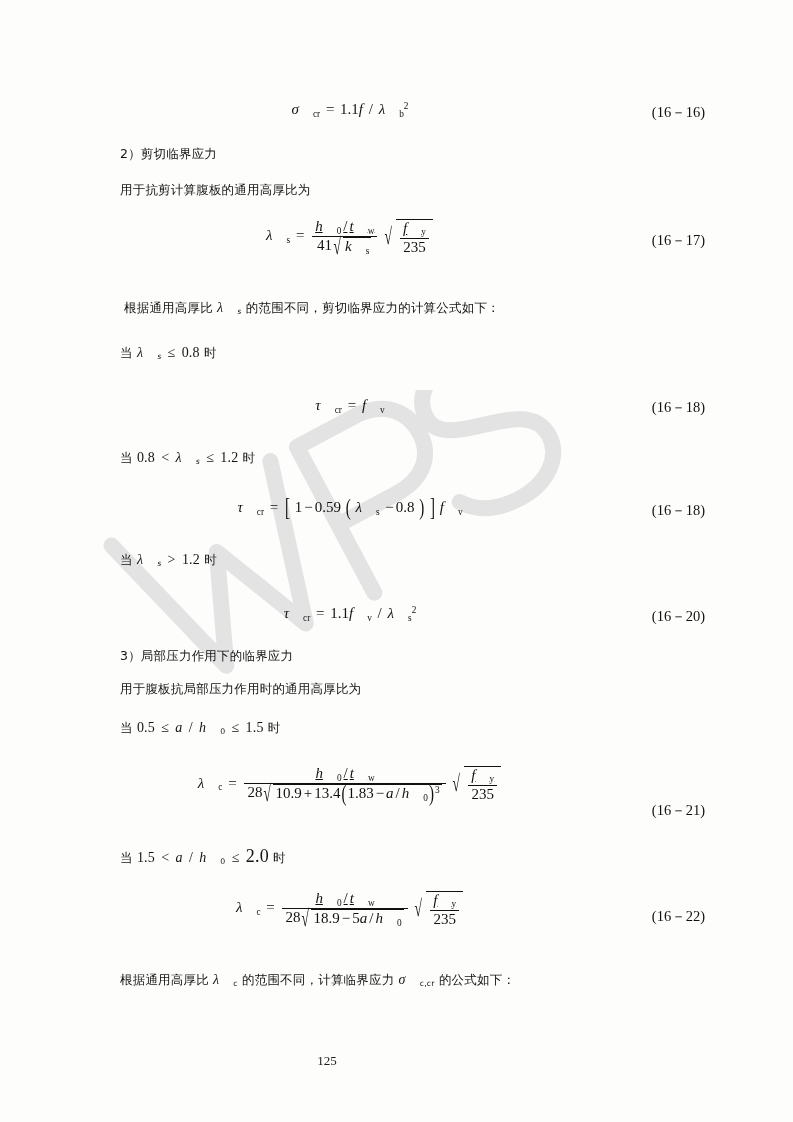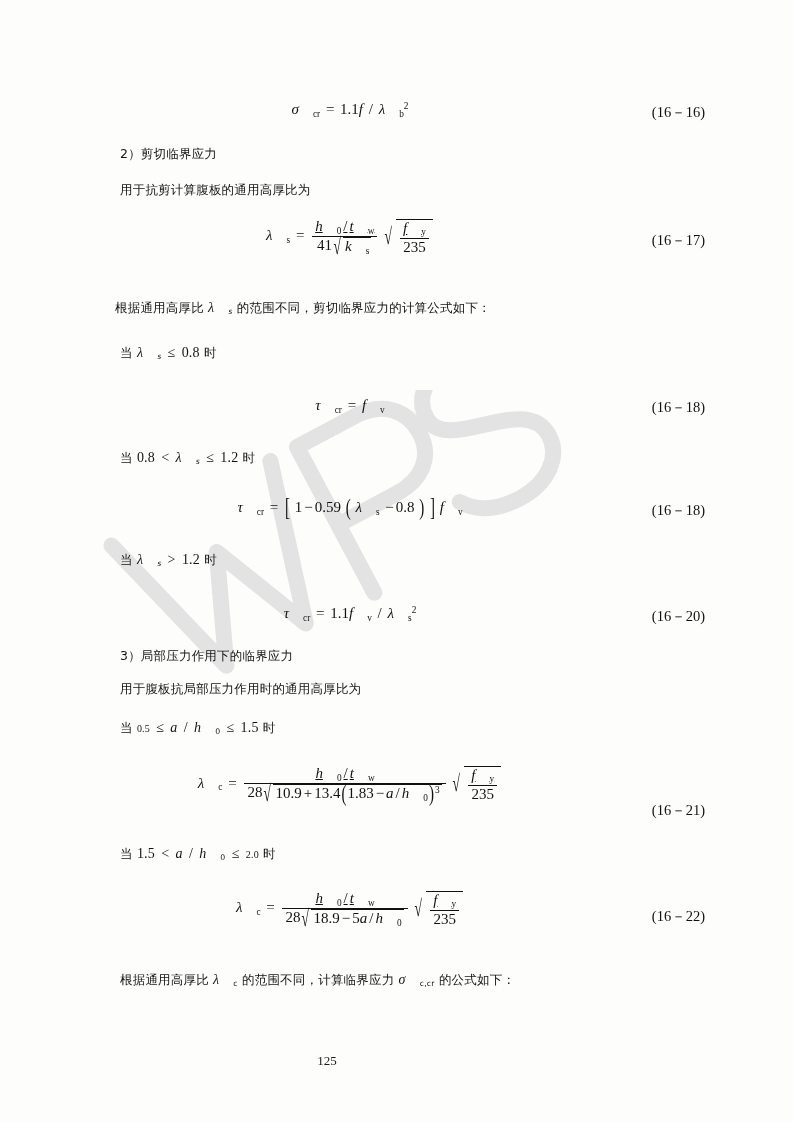--- a/index.html
+++ b/index.html
@@ -172,21 +172,21 @@
             <span class="frac">
               <span class="num"><span class="mi">f</span><sub class="s">y</sub></span>
               <span class="den"><span class="mn">235</span></span>
             </span>
           </span>
         </span>
       </span>
     </div>
     <div class="eq-num" style="top:231px;">(16－17)</div>
 
-    <div class="para" style="left:115px; top:300px;text-align:right;">
+    <div class="para" style="left:124px; top:300px;text-align:right;">
       <span>根据通用高厚比</span>
       <span class="mi" style="font-family:'Liberation Serif',serif; font-size:14px;">λ</span><sub class="s" style="font-style:italic;">s</sub>
       <span>的范围不同，剪切临界应力的计算公式如下：</span>
     </div>
 
     <div class="para" style="left:120px; top:345px;">
       <span>当</span>
       <span class="mi" style="font-family:'Liberation Serif',serif; font-size:14px;">λ</span><sub class="s" style="font-style:italic;">s</sub>
       <span class="mo" style="font-size:14px;">≤</span>
       <span class="mn" style="font-size:14px;">0.8</span>
@@ -246,21 +246,21 @@
       </span>
     </div>
     <div class="eq-num" style="top:607px;">(16－20)</div>
 
     <div class="para" style="left:120px; top:648px;">3）局部压力作用下的临界应力</div>
 
     <div class="para" style="left:120px; top:681px;">用于腹板抗局部压力作用时的通用高厚比为</div>
 
     <div class="para" style="left:120px; top:720px;">
       <span>当</span>
-      <span class="mn" style="font-size:10px;">0.5</span>
+      <span class="mn" style="font-size:14px;">0.5</span>
       <span class="mo" style="font-size:14px;">≤</span>
       <span class="mi" style="font-family:'Liberation Serif',serif; font-size:14px;">a</span>
       <span class="mo" style="font-size:14px;">/</span>
       <span class="mi" style="font-family:'Liberation Serif',serif; font-size:14px;">h</span><sub class="s" style="font-style:normal;">0</sub>
       <span class="mo" style="font-size:14px;">≤</span>
       <span class="mn" style="font-size:14px;">1.5</span>
       <span>时</span>
     </div>
 
     <div class="center-wrap" style="top:765px;">
@@ -286,21 +286,21 @@
     <div class="eq-num" style="top:766px;margin-top:35px;">(16－21)</div>
 
     <div class="para" style="left:120px; top:846px;">
       <span>当</span>
       <span class="mn" style="font-size:14px;">1.5</span>
       <span class="mo" style="font-size:14px;">&lt;</span>
       <span class="mi" style="font-family:'Liberation Serif',serif; font-size:14px;">a</span>
       <span class="mo" style="font-size:14px;">/</span>
       <span class="mi" style="font-family:'Liberation Serif',serif; font-size:14px;">h</span><sub class="s" style="font-style:normal;">0</sub>
       <span class="mo" style="font-size:14px;">≤</span>
-      <span class="mn" style="font-size:10px;">2.0</span>
+      <span class="mn" style="font-size:18px;">2.0</span>
       <span>时</span>
     </div>
 
     <div class="center-wrap" style="top:890px;">
       <span class="eq-body" style="font-size:15px;">
         <span class="mi">λ</span><sub class="s">c</sub>
         <span class="mo">=</span>
         <span class="frac">
           <span class="num"><span class="mi">h</span><sub class="s">0</sub><span class="mo">/</span><span class="mi">t</span><sub class="s">w</sub></span>
           <span class="den">

